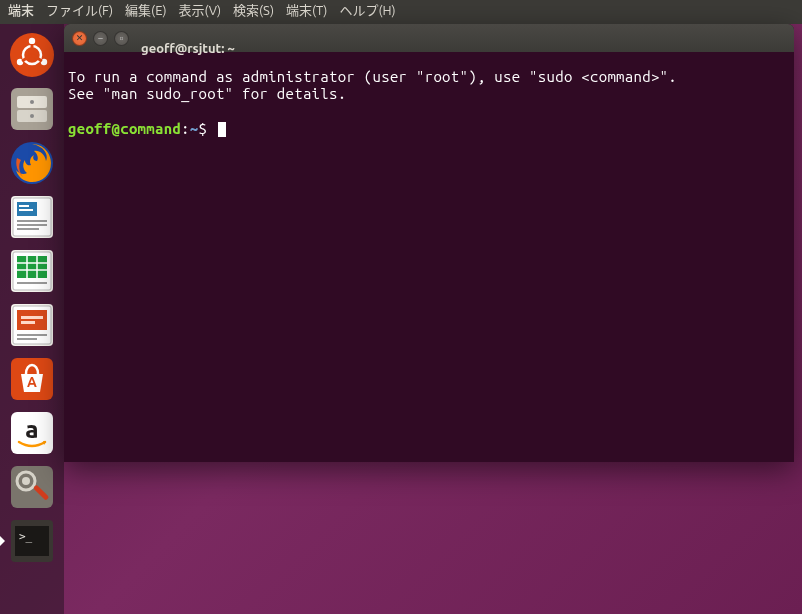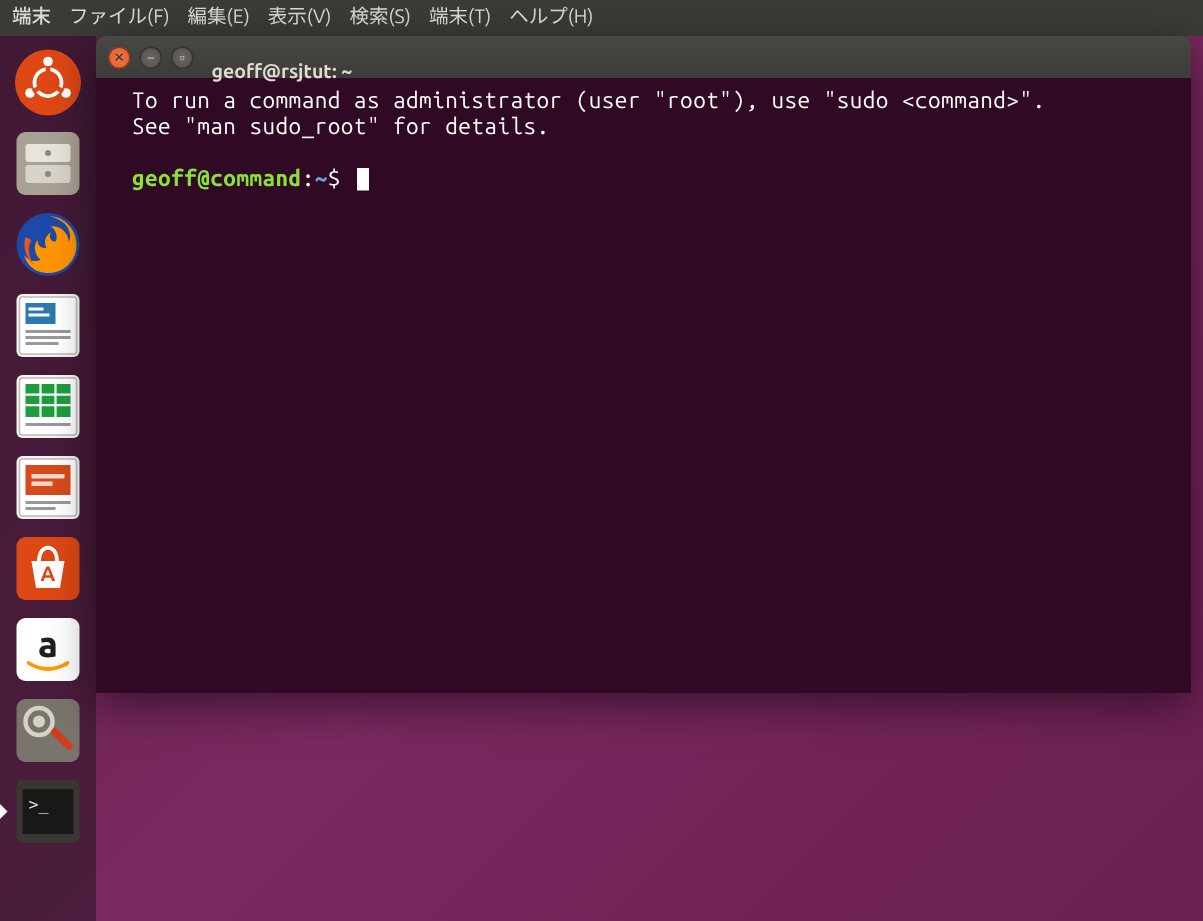--- a/index.html
+++ b/index.html
@@ -72,27 +72,26 @@
       width: 15px; height: 15px;
       border-radius: 50%;
       border: 1px solid rgba(0,0,0,0.4);
       display: flex; align-items: center; justify-content: center;
       font-size: 9px; color: #333;
     }
     .win-close { background: radial-gradient(#f07746, #e06030); }
     .win-min, .win-max { background: radial-gradient(#6b6864, #53504c); color: #ccc; }
     .titlebar-title { color: #dfdbd2; font-size: 13px; font-weight: 600; margin-left: 6px; margin-top: 19px; }
     .terminal-body {
-      padding: 6px 4px;
+      padding: 16px 4px;
       font-family: "Ubuntu Mono", "Courier New", monospace;
       font-size: 15px;
       line-height: 1.15;
       color: #ffffff;
       letter-spacing: 0.3px;
-      margin-left: 20px;
     }
     .term-line { white-space: pre; }
     .prompt-user { color: #8ae234; font-weight: 600; }
     .prompt-path { color: #729fcf; font-weight: 600; }
     .cursor {
       display: inline-block;
       width: 8px; height: 15px;
       background: #ffffff;
       vertical-align: text-bottom;
       margin-left: 2px;

